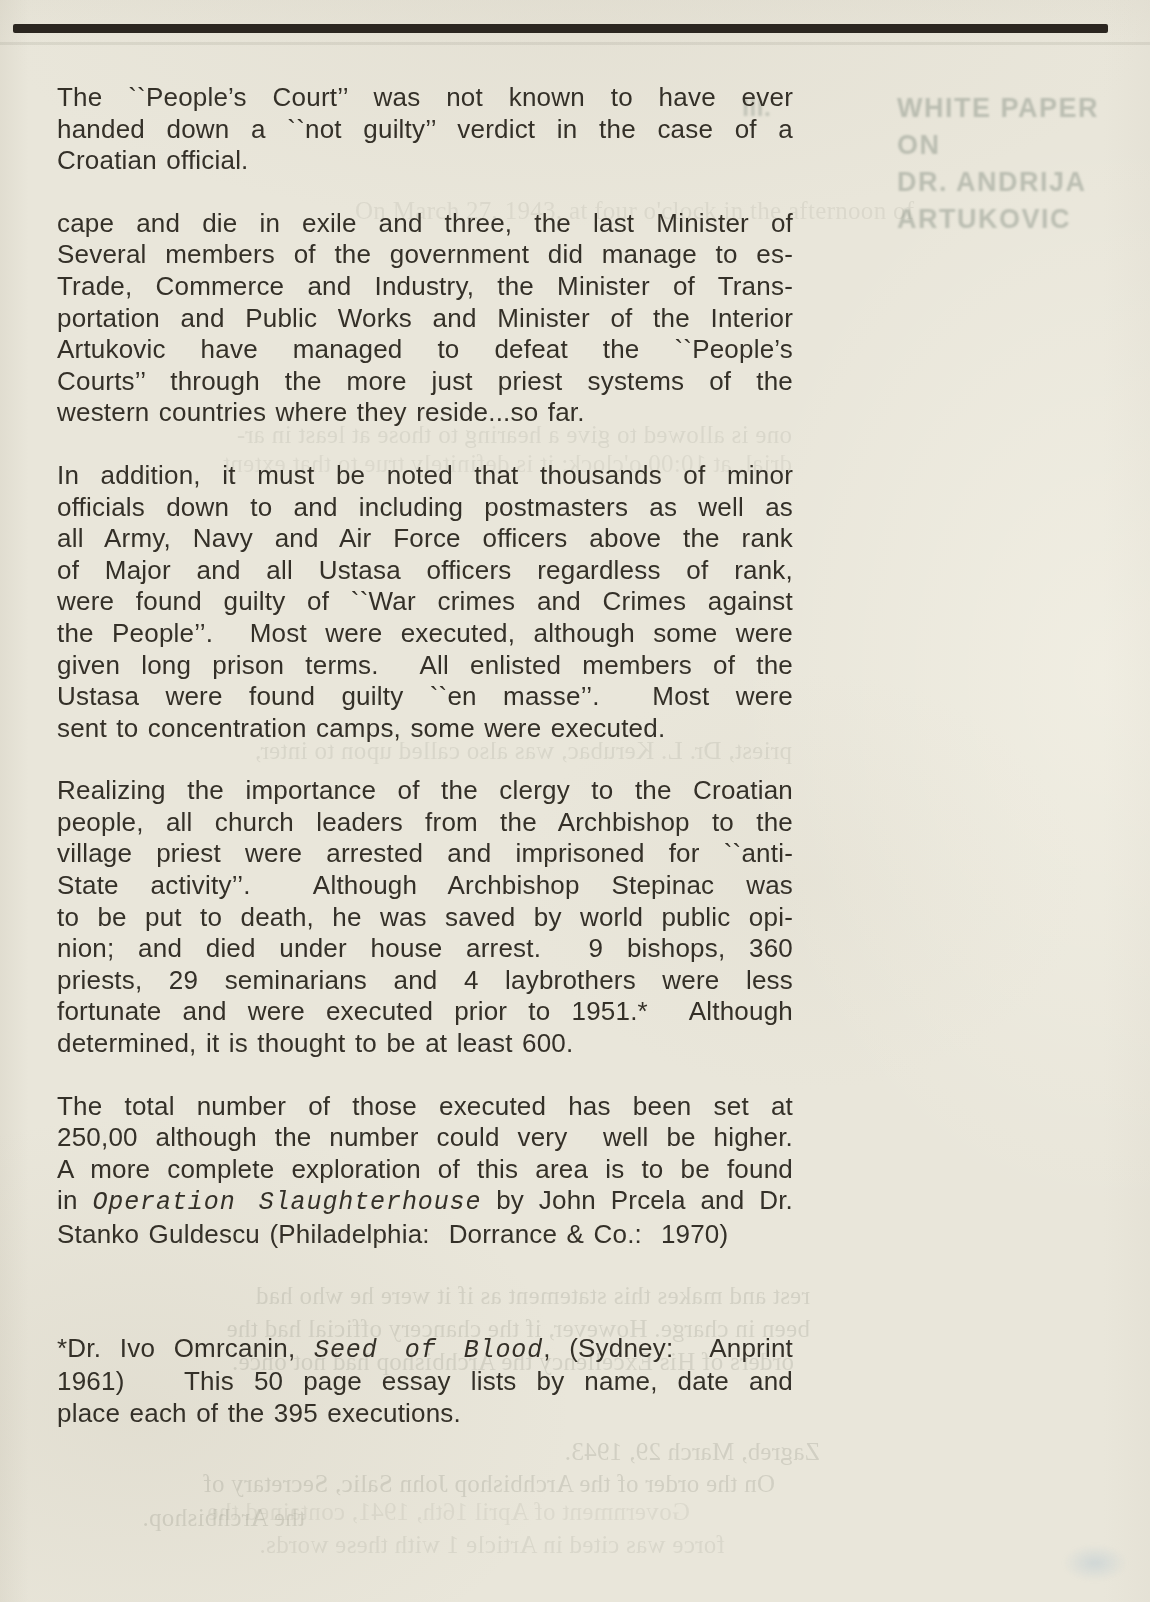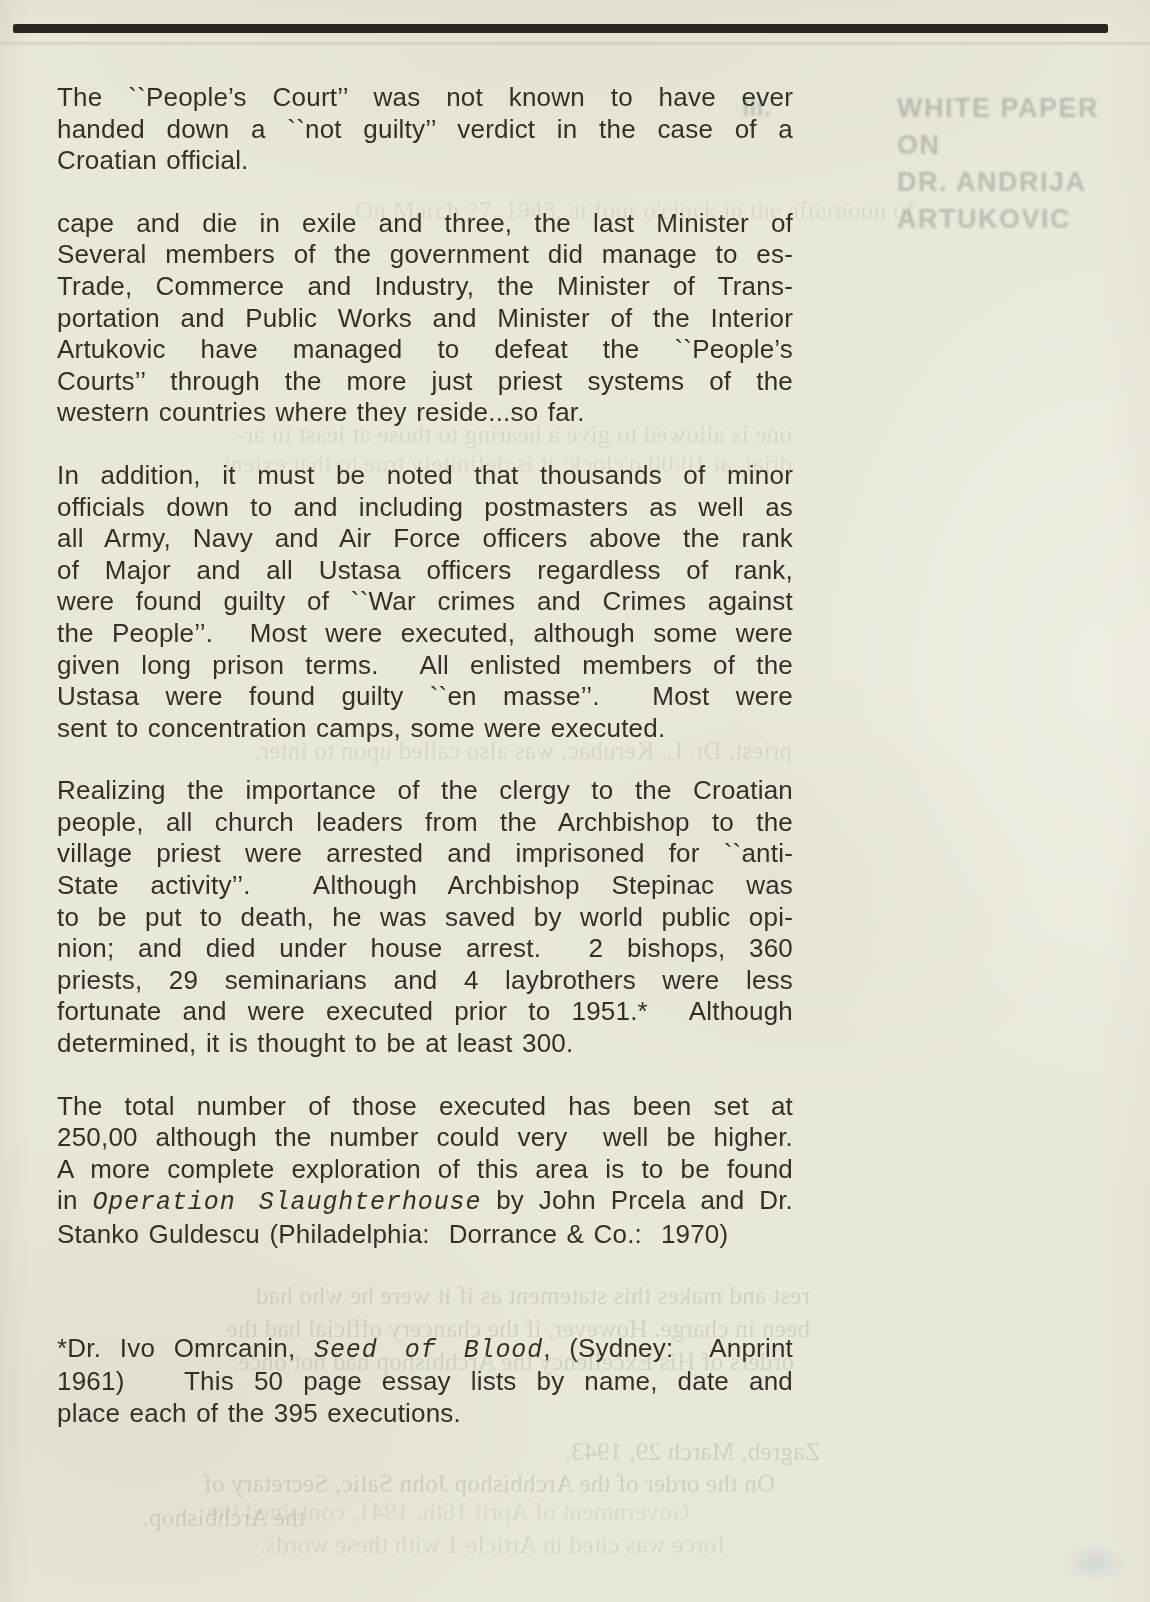--- a/index.html
+++ b/index.html
@@ -113,24 +113,24 @@
         <div class="line"><span>given long prison terms.  All enlisted members of the</span></div>
         <div class="line"><span>Ustasa were found guilty ``en masse’’.  Most were</span></div>
         <div class="line last"><span>sent to concentration camps, some were executed.</span></div>
       </div>
       <div class="para">
         <div class="line"><span>Realizing the importance of the clergy to the Croatian</span></div>
         <div class="line"><span>people, all church leaders from the Archbishop to the</span></div>
         <div class="line"><span>village priest were arrested and imprisoned for ``anti-</span></div>
         <div class="line"><span>State activity’’.  Although Archbishop Stepinac was</span></div>
         <div class="line"><span>to be put to death, he was saved by world public opi-</span></div>
-        <div class="line"><span>nion; and died under house arrest.  2 bishops, 360</span></div>
+        <div class="line"><span>nion; and died under house arrest.  9 bishops, 360</span></div>
         <div class="line"><span>priests, 29 seminarians and 4 laybrothers were less</span></div>
         <div class="line"><span>fortunate and were executed prior to 1951.*  Although</span></div>
-        <div class="line last"><span>determined, it is thought to be at least 300.</span></div>
+        <div class="line last"><span>determined, it is thought to be at least 600.</span></div>
       </div>
       <div class="para">
         <div class="line"><span>The total number of those executed has been set at</span></div>
         <div class="line"><span>250,00 although the number could very  well be higher.</span></div>
         <div class="line"><span>A more complete exploration of this area is to be found</span></div>
         <div class="line"><span>in </span><span class="it">Operation Slaughterhouse</span><span> by John Prcela and Dr.</span></div>
         <div class="line last"><span>Stanko Guldescu (Philadelphia:  Dorrance &amp; Co.:  1970)</span></div>
       </div>
       <div class="footnote-block">
         <div class="line"><span>*Dr. Ivo Omrcanin, </span><span class="it">Seed of Blood</span><span>, (Sydney:  Anprint</span></div>

